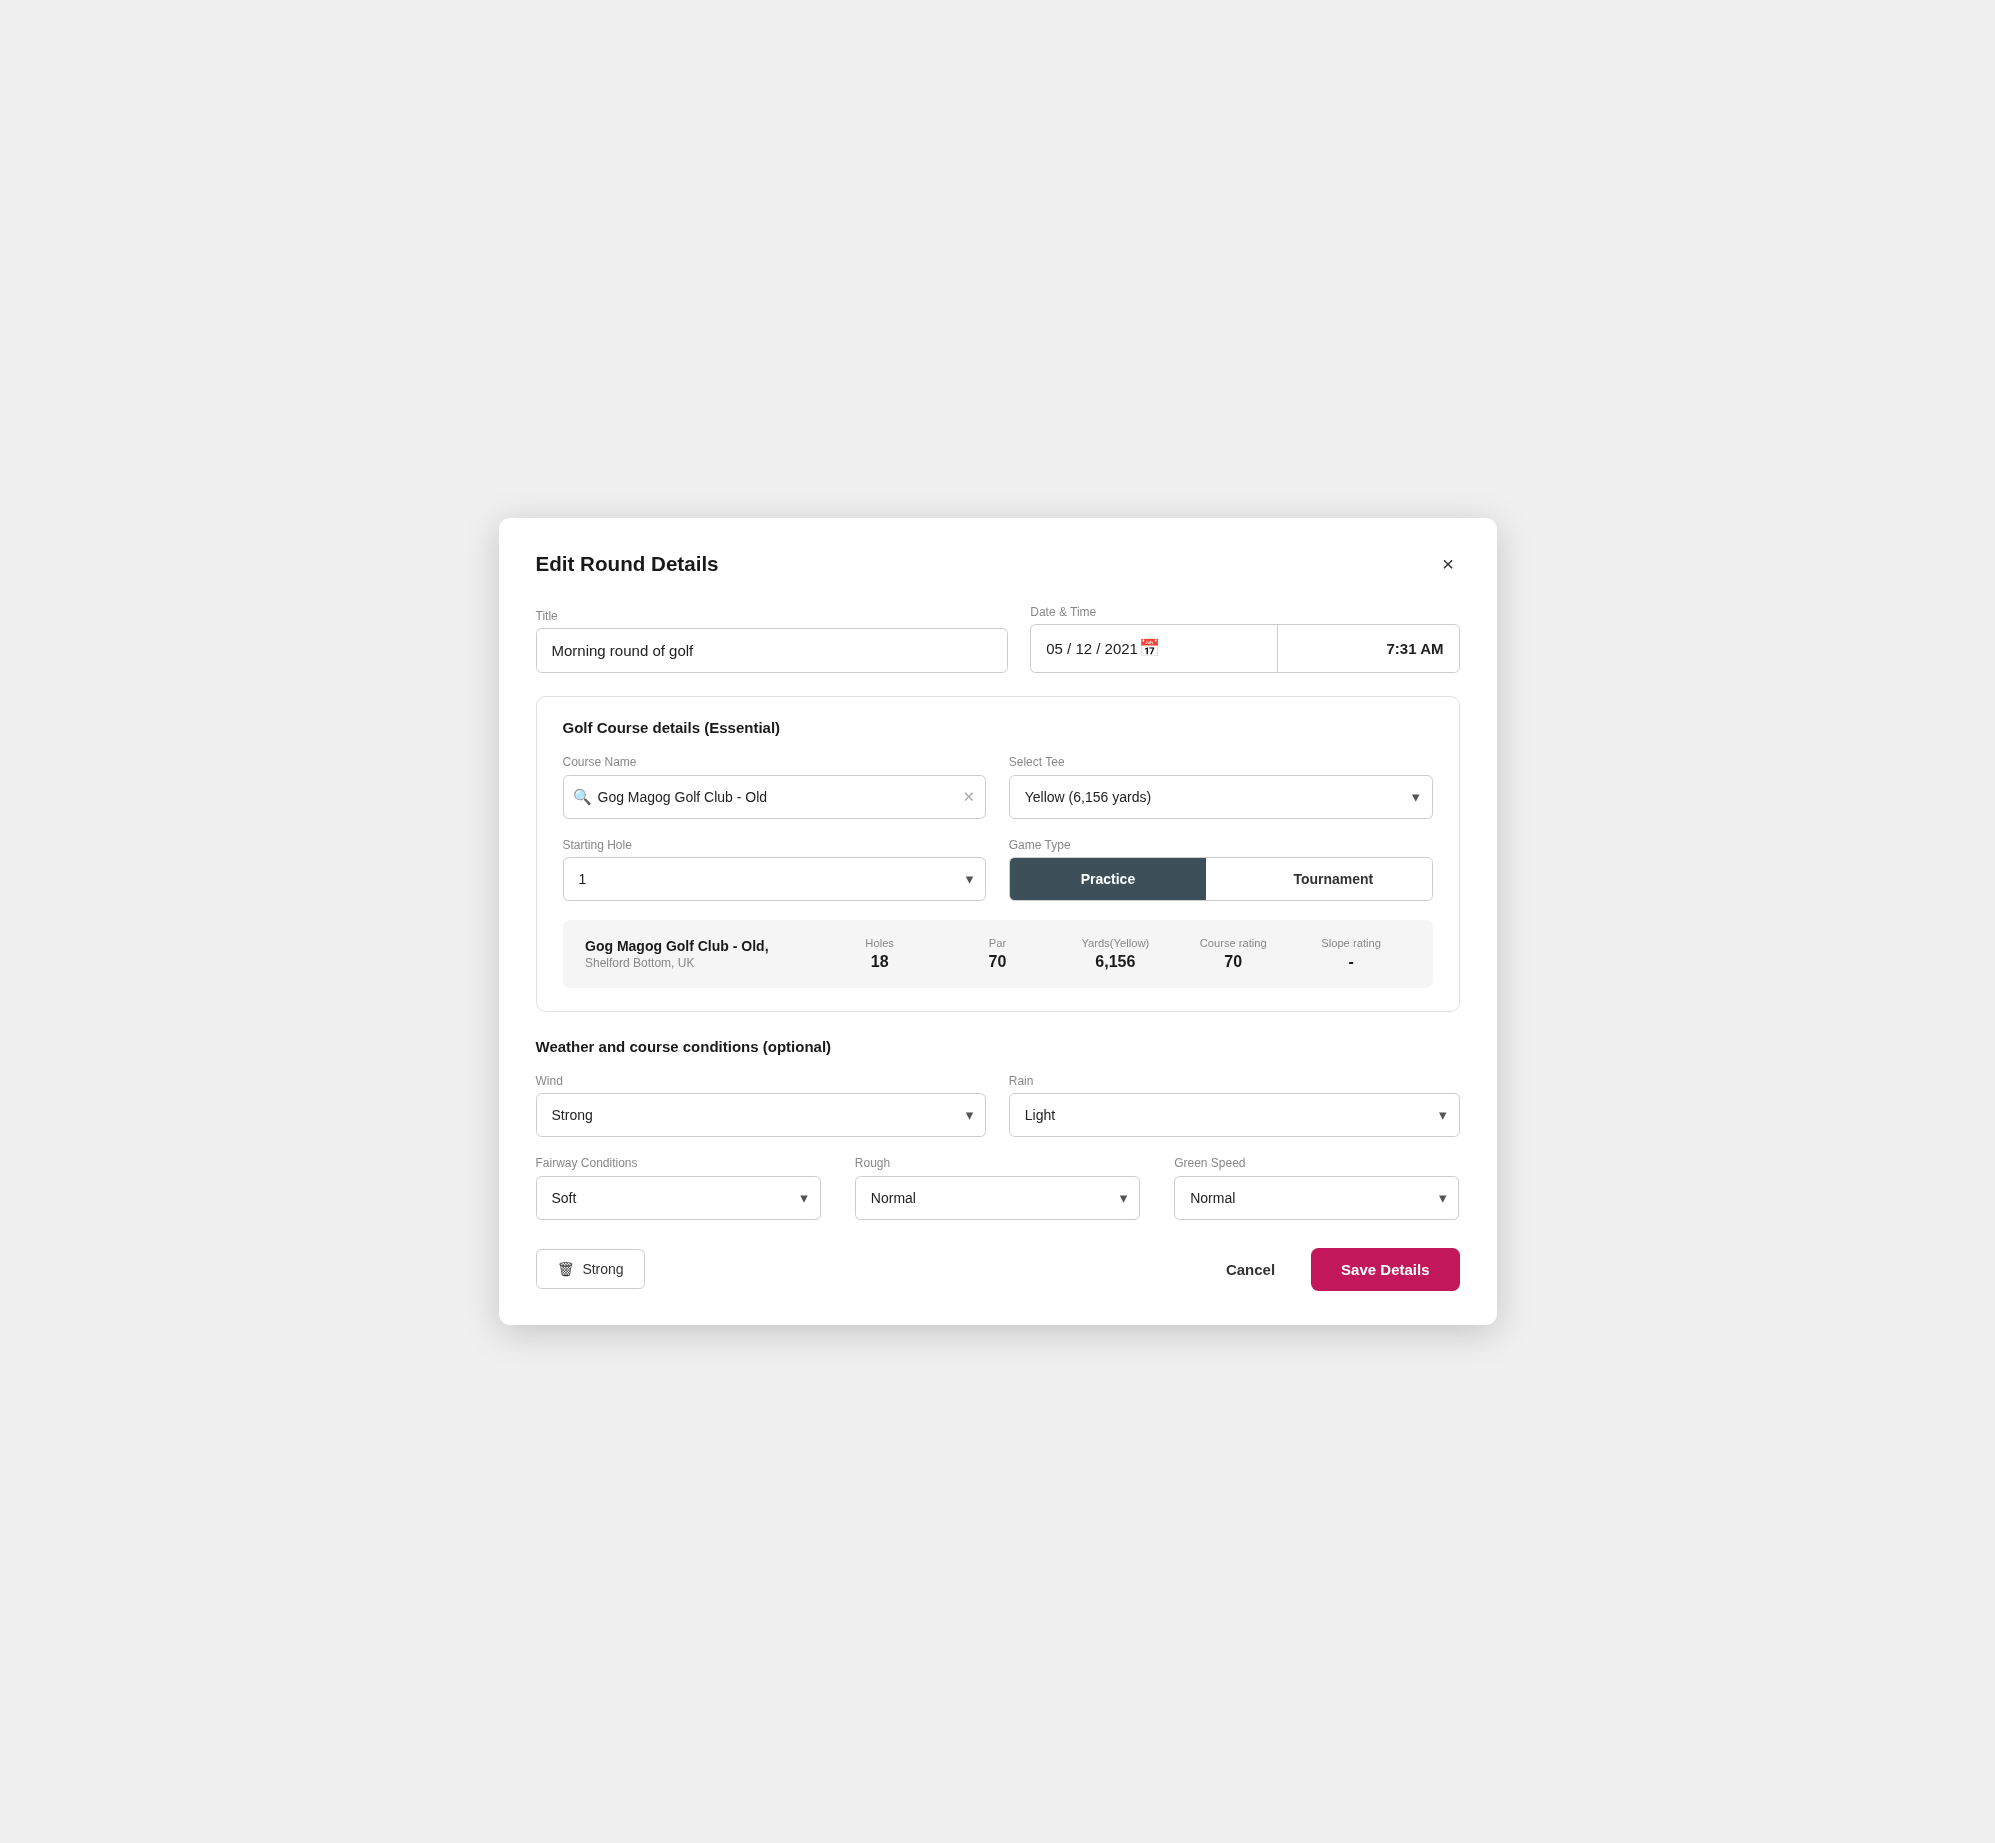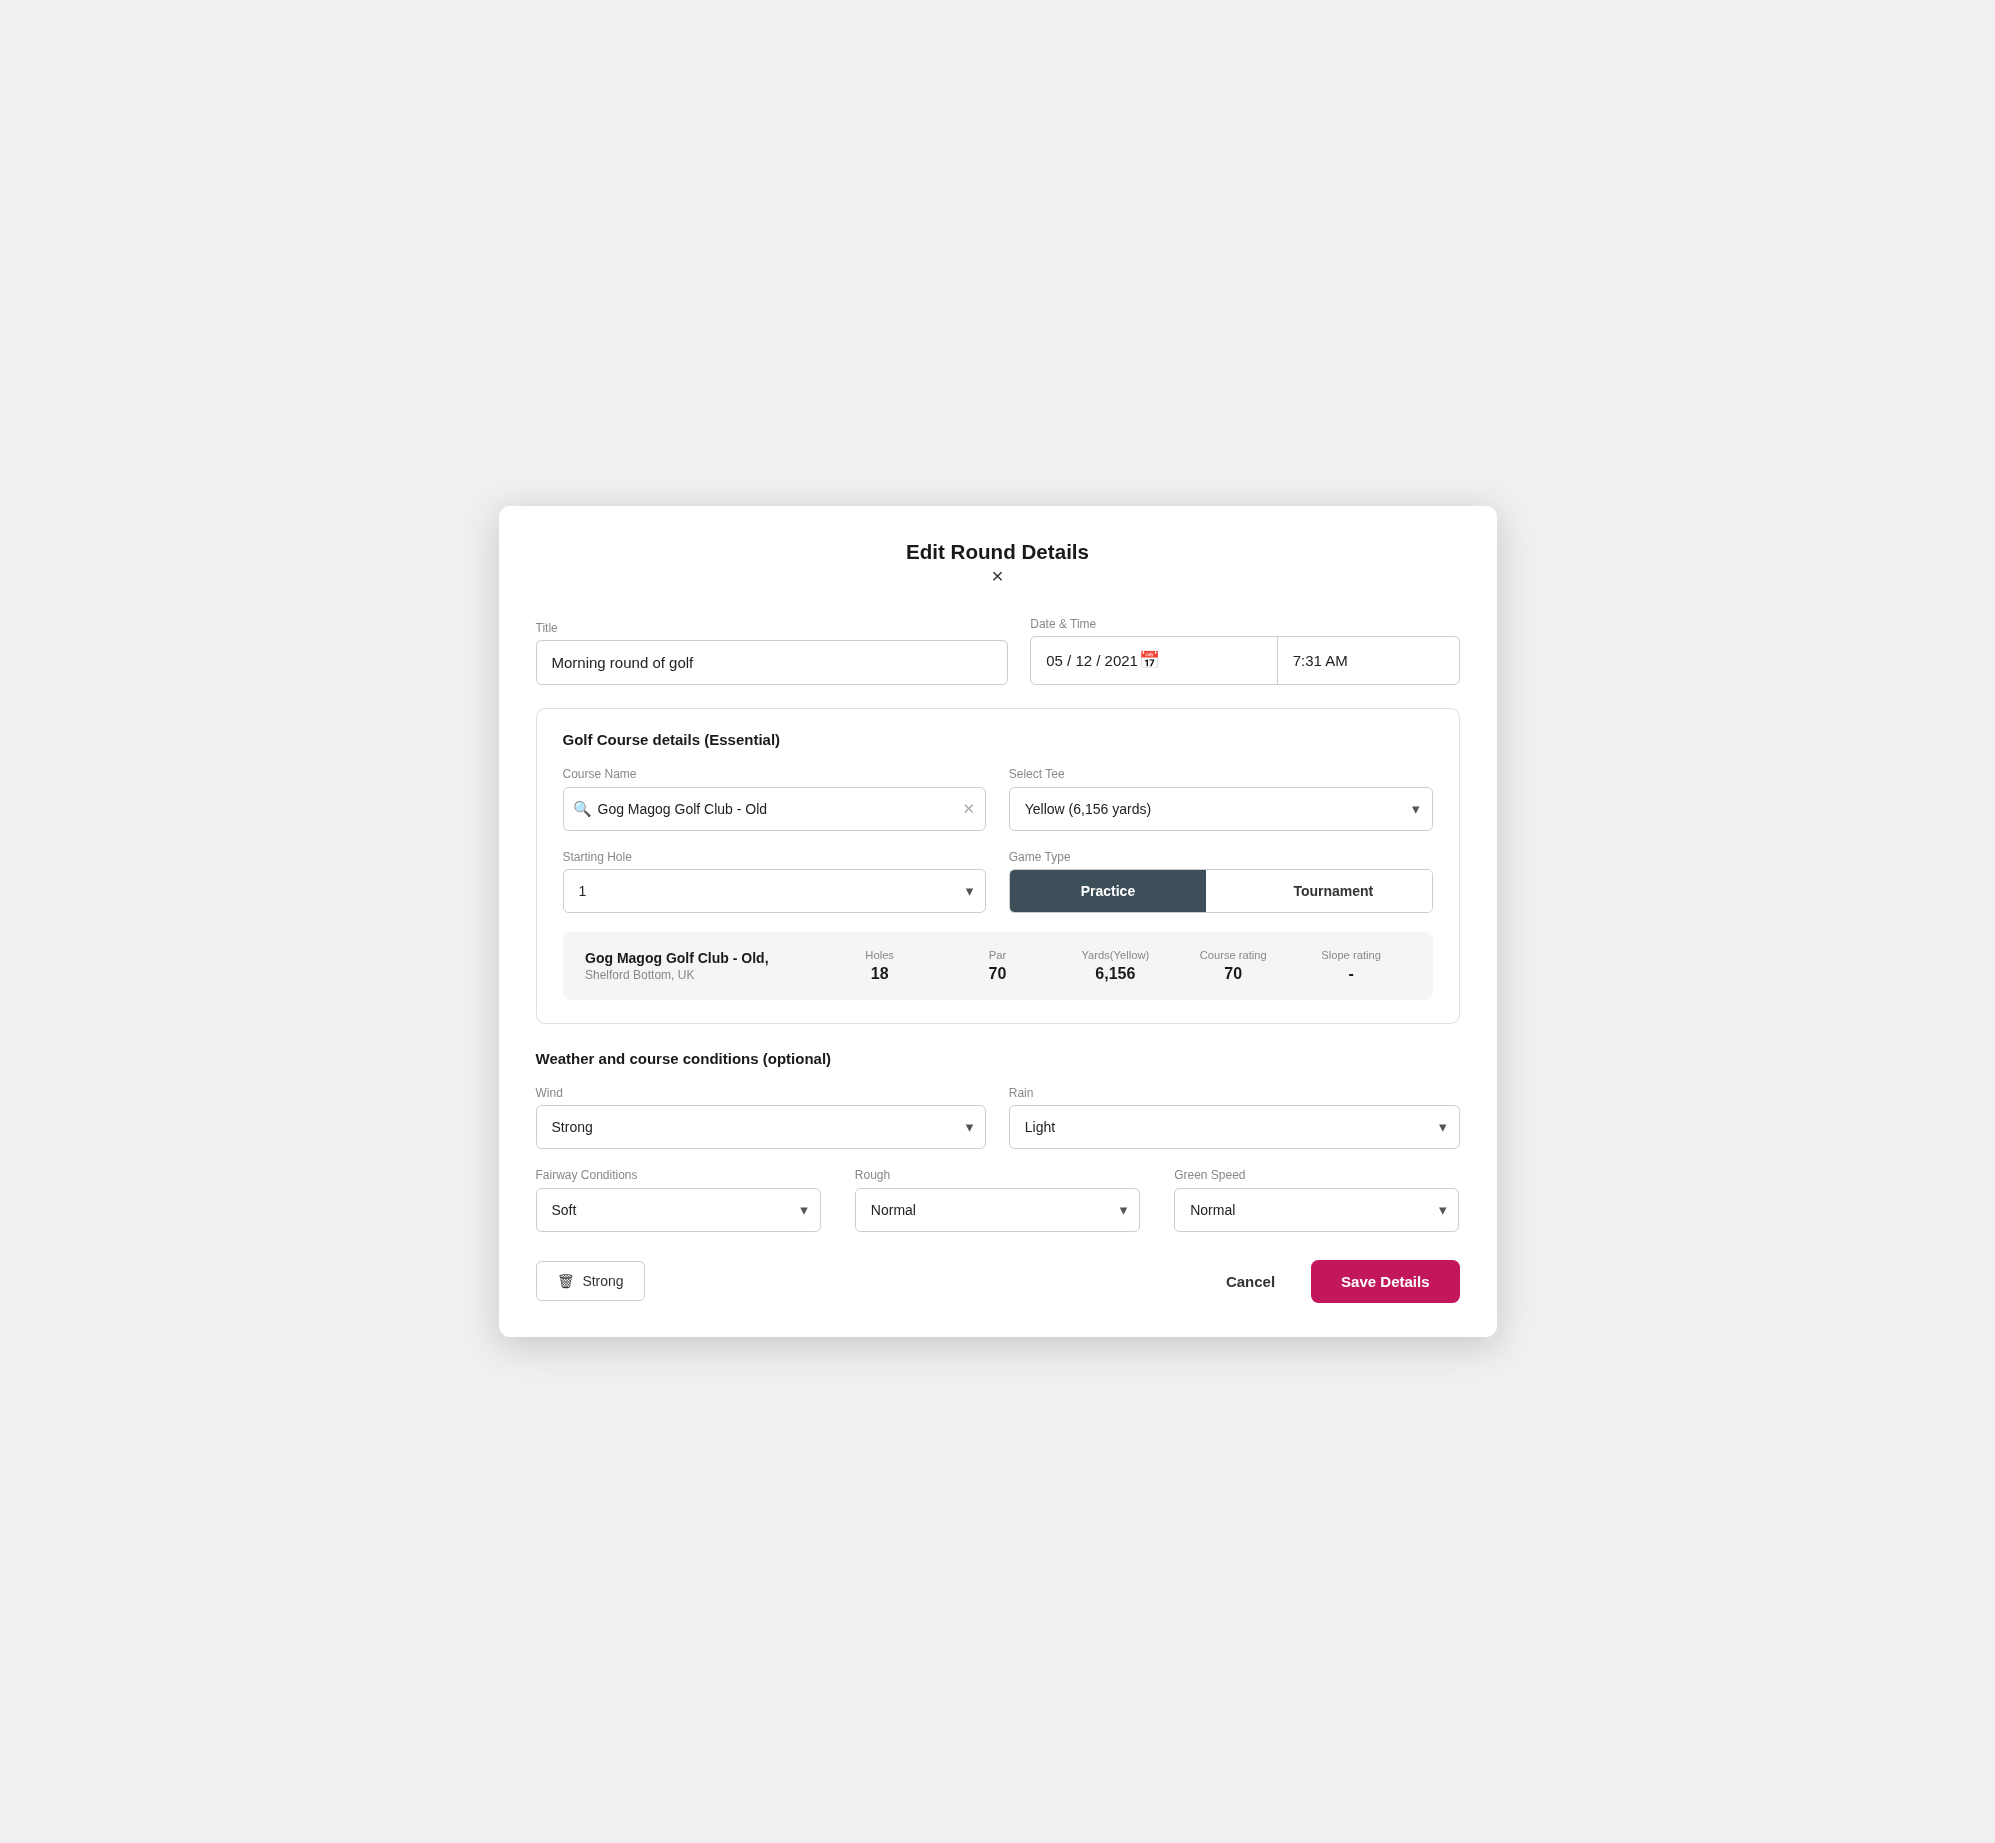--- a/index.html
+++ b/index.html
@@ -19,21 +19,20 @@
       max-width: 100%;
       padding: 34px 37px 34px 37px;
       box-shadow: 0 7.5px 37px rgba(0,0,0,0.18);
       position: relative;
     }
     .modal-header {
       display: flex;
       justify-content: space-between;
       align-items: center;
       margin-bottom: 28px;
-      flex-direction: column;
     }
     .modal-title {
       font-size: 20.6px;
       font-weight: 700;
       color: #1a1a1a;
     }
     .close-btn {
       background: none;
       border: none;
       cursor: pointer;
@@ -95,21 +94,22 @@
       color: #aaa;
       font-size: 17px;
     }
     .time-part {
       display: flex;
       align-items: center;
       padding: 13px 15px;
       font-size: 15px;
       color: #222;
       flex: 0.7;
-      justify-content: flex-start;
+      justify-content: flex-end;
+      font-weight: bold;
     }
 
     
     .section-card {
       border: 1.4px solid #e0e0e0;
       border-radius: 9.4px;
       padding: 22.5px 26px;
       margin-bottom: 26px;
     }
     .section-title {

